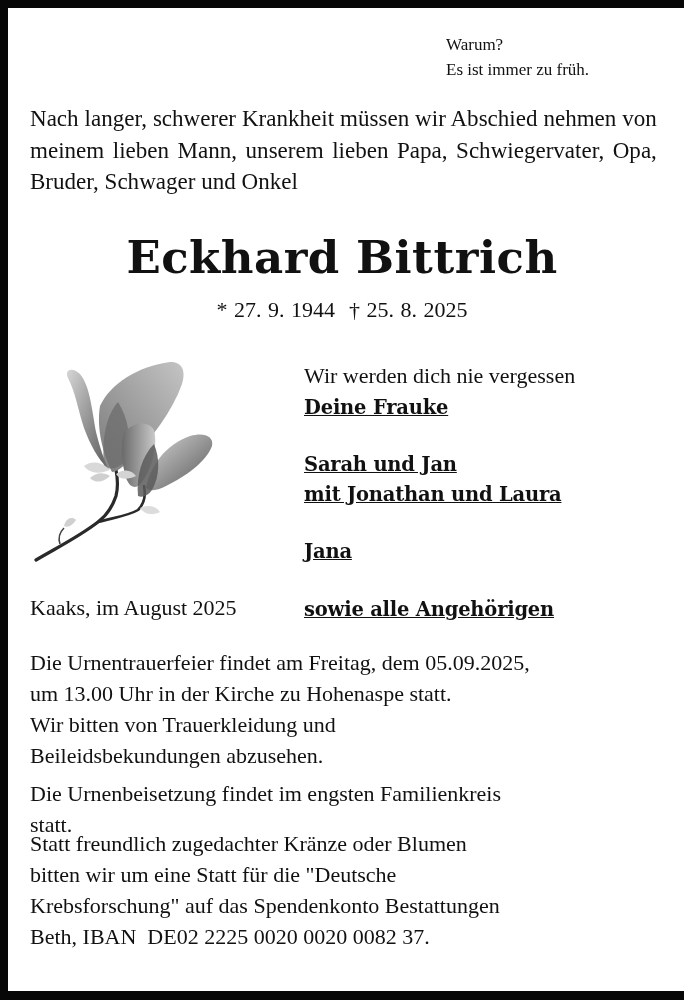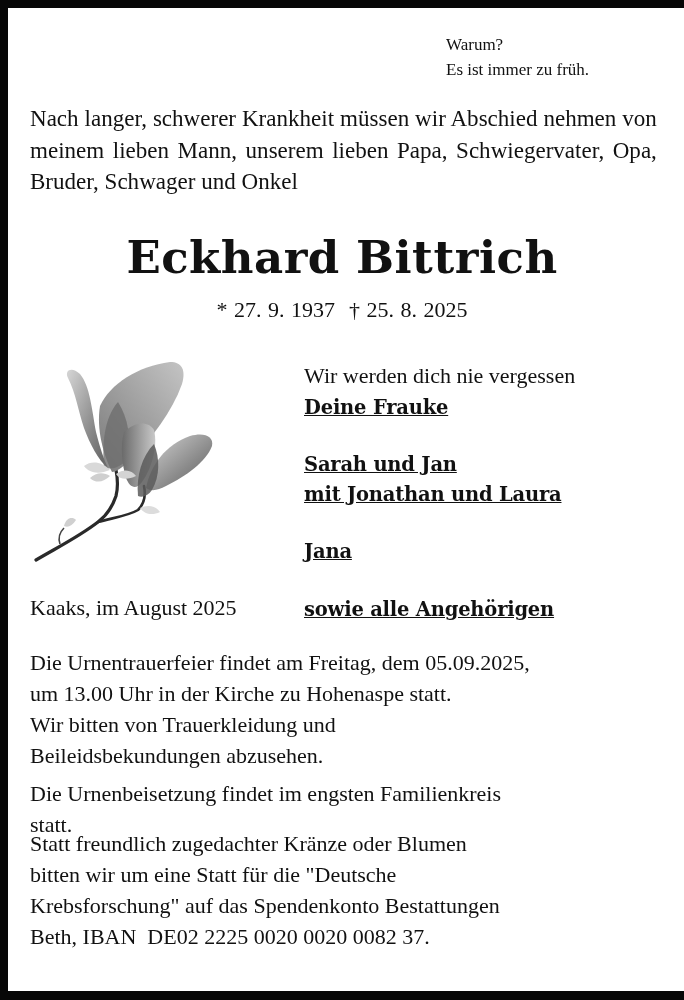--- a/index.html
+++ b/index.html
@@ -83,21 +83,21 @@
   <div class="abs motto">
     <div>Warum?</div>
     <div>Es ist immer zu früh.</div>
   </div>
 
   <div class="abs intro">Nach langer, schwerer Krankheit müssen wir Abschied nehmen von meinem lieben Mann, unserem lieben Papa, Schwiegervater, Opa, Bruder, Schwager und Onkel</div>
 
   <div class="abs name">Eckhard Bittrich</div>
 
   <div class="abs dates">
-    <span>* 27. 9. 1937</span><span class="gap"></span><span>† 25. 8. 2025</span>
+    <span>* 27. 9. 1944</span><span class="gap"></span><span>† 25. 8. 2025</span>
   </div>
 
   <svg class="abs flower" viewBox="0 0 200 220">
     <defs>
       <linearGradient id="pet1" x1="0" y1="0" x2="1" y2="1">
         <stop offset="0" stop-color="#d6d6d6"></stop>
         <stop offset="0.6" stop-color="#8a8a8a"></stop>
         <stop offset="1" stop-color="#5e5e5e"></stop>
       </linearGradient>
       <linearGradient id="pet2" x1="0" y1="0" x2="1" y2="0">

